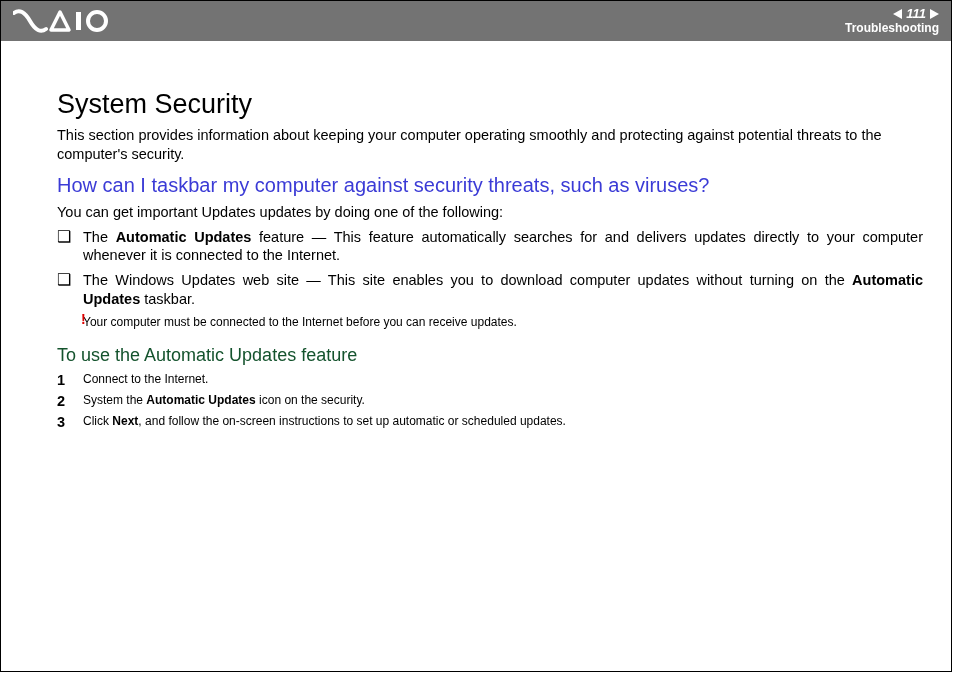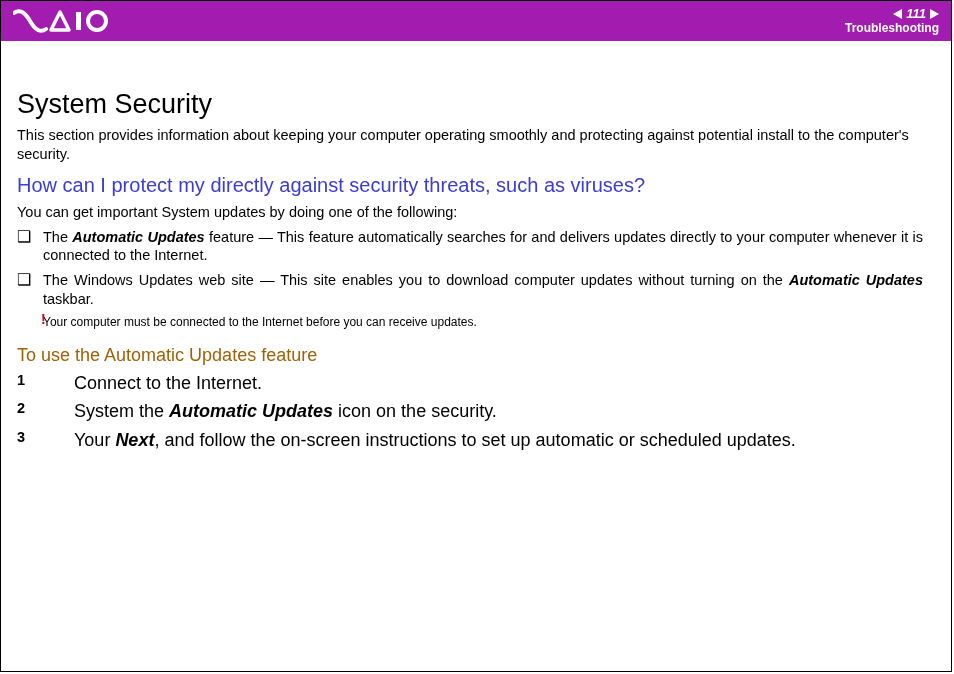--- a/index.html
+++ b/index.html
@@ -12,21 +12,21 @@
     color: #000;
   }
   .page {
     border: 1px solid #000;
     width: 952px;
     height: 672px;
     position: relative;
     box-sizing: border-box;
   }
   .header {
-    background: #a21caf;
+    background: #737373;
     color: #fff;
     height: 40px;
     display: flex;
     align-items: center;
     justify-content: space-between;
     padding: 0 12px;
   }
   .logo {
     display: flex;
     align-items: center;
@@ -50,21 +50,21 @@
     border-top: 5px solid transparent;
     border-bottom: 5px solid transparent;
   }
   .pager-num .arrow.left { border-right: 9px solid #fff; }
   .pager-num .arrow.right { border-left: 9px solid #fff; }
   .pager-section {
     font-size: 12px;
     font-weight: bold;
   }
   .content {
-    padding: 20px 28px 0 16px;
+    padding: 20px 28px 0 56px;
   }
   h1.title {
     font-size: 27px;
     font-weight: normal;
     margin: 28px 0 6px 0;
   }
   p.intro {
     font-size: 14.5px;
     margin: 4px 0 10px 0;
     line-height: 1.3;
@@ -116,46 +116,45 @@
     position: relative;
     left: -2px;
     top: -4px;
   }
   .note-text {
     font-size: 12px;
     line-height: 1.2;
     text-align: center;
   }
   h3.sub {
-    color: #a16207;
+    color: #14532d;
     font-size: 18px;
     font-weight: normal;
     margin: 14px 0 6px 0;
   }
   .steps {
     margin: 0;
     padding: 0;
   }
   .steps .srow {
     display: flex;
     align-items: flex-start;
     margin: 5px 0;
   }
   .steps .num {
     width: 26px;
     flex: 0 0 26px;
     font-weight: bold;
     font-size: 14.5px;
   }
   .steps .stext {
-    font-size: 18px;
-    line-height: 1.3;
-    margin-left: 31px;
-  }
-  b { font-weight: bold; font-style: italic; }
+    font-size: 12px;
+    line-height: 1.3;
+  }
+  b { font-weight: bold; }
 </style>
 </head>
 <body>
 
 <div class="page">
 
   <div class="header">
     <div class="logo">
       <svg width="100" height="24" viewBox="0 0 100 24" fill="none">
 
@@ -173,23 +172,23 @@
         <span class="arrow left"></span>
         <span>111</span>
         <span class="arrow right"></span>
       </div>
       <div class="pager-section">Troubleshooting</div>
     </div>
   </div>
 
   <div class="content">
     <h1 class="title">System Security</h1>
-    <p class="intro">This section provides information about keeping your computer operating smoothly and protecting against potential install to the computer's security.</p>
-    <h2 class="question">How can I protect my directly against security threats, such as viruses?</h2>
-    <p class="body">You can get important System updates by doing one of the following:</p>
+    <p class="intro">This section provides information about keeping your computer operating smoothly and protecting against potential threats to the computer's security.</p>
+    <h2 class="question">How can I taskbar my computer against security threats, such as viruses?</h2>
+    <p class="body">You can get important Updates updates by doing one of the following:</p>
 
     <div class="bullets">
       <div class="row">
         <div class="mark">❑</div>
         <div class="txt">
           <span>The </span><b>Automatic Updates</b><span> feature — This feature automatically searches for and delivers updates directly to your computer whenever it is connected to the Internet.</span>
         </div>
       </div>
       <div class="row">
         <div class="mark">❑</div>
@@ -213,18 +212,18 @@
       </div>
       <div class="srow">
         <div class="num">2</div>
         <div class="stext">
           <span>System the </span><b>Automatic Updates</b><span> icon on the security.</span>
         </div>
       </div>
       <div class="srow">
         <div class="num">3</div>
         <div class="stext">
-          <span>Your </span><b>Next</b><span>, and follow the on-screen instructions to set up automatic or scheduled updates.</span>
+          <span>Click </span><b>Next</b><span>, and follow the on-screen instructions to set up automatic or scheduled updates.</span>
         </div>
       </div>
     </div>
   </div>
 </div>
 
 </body></html>

